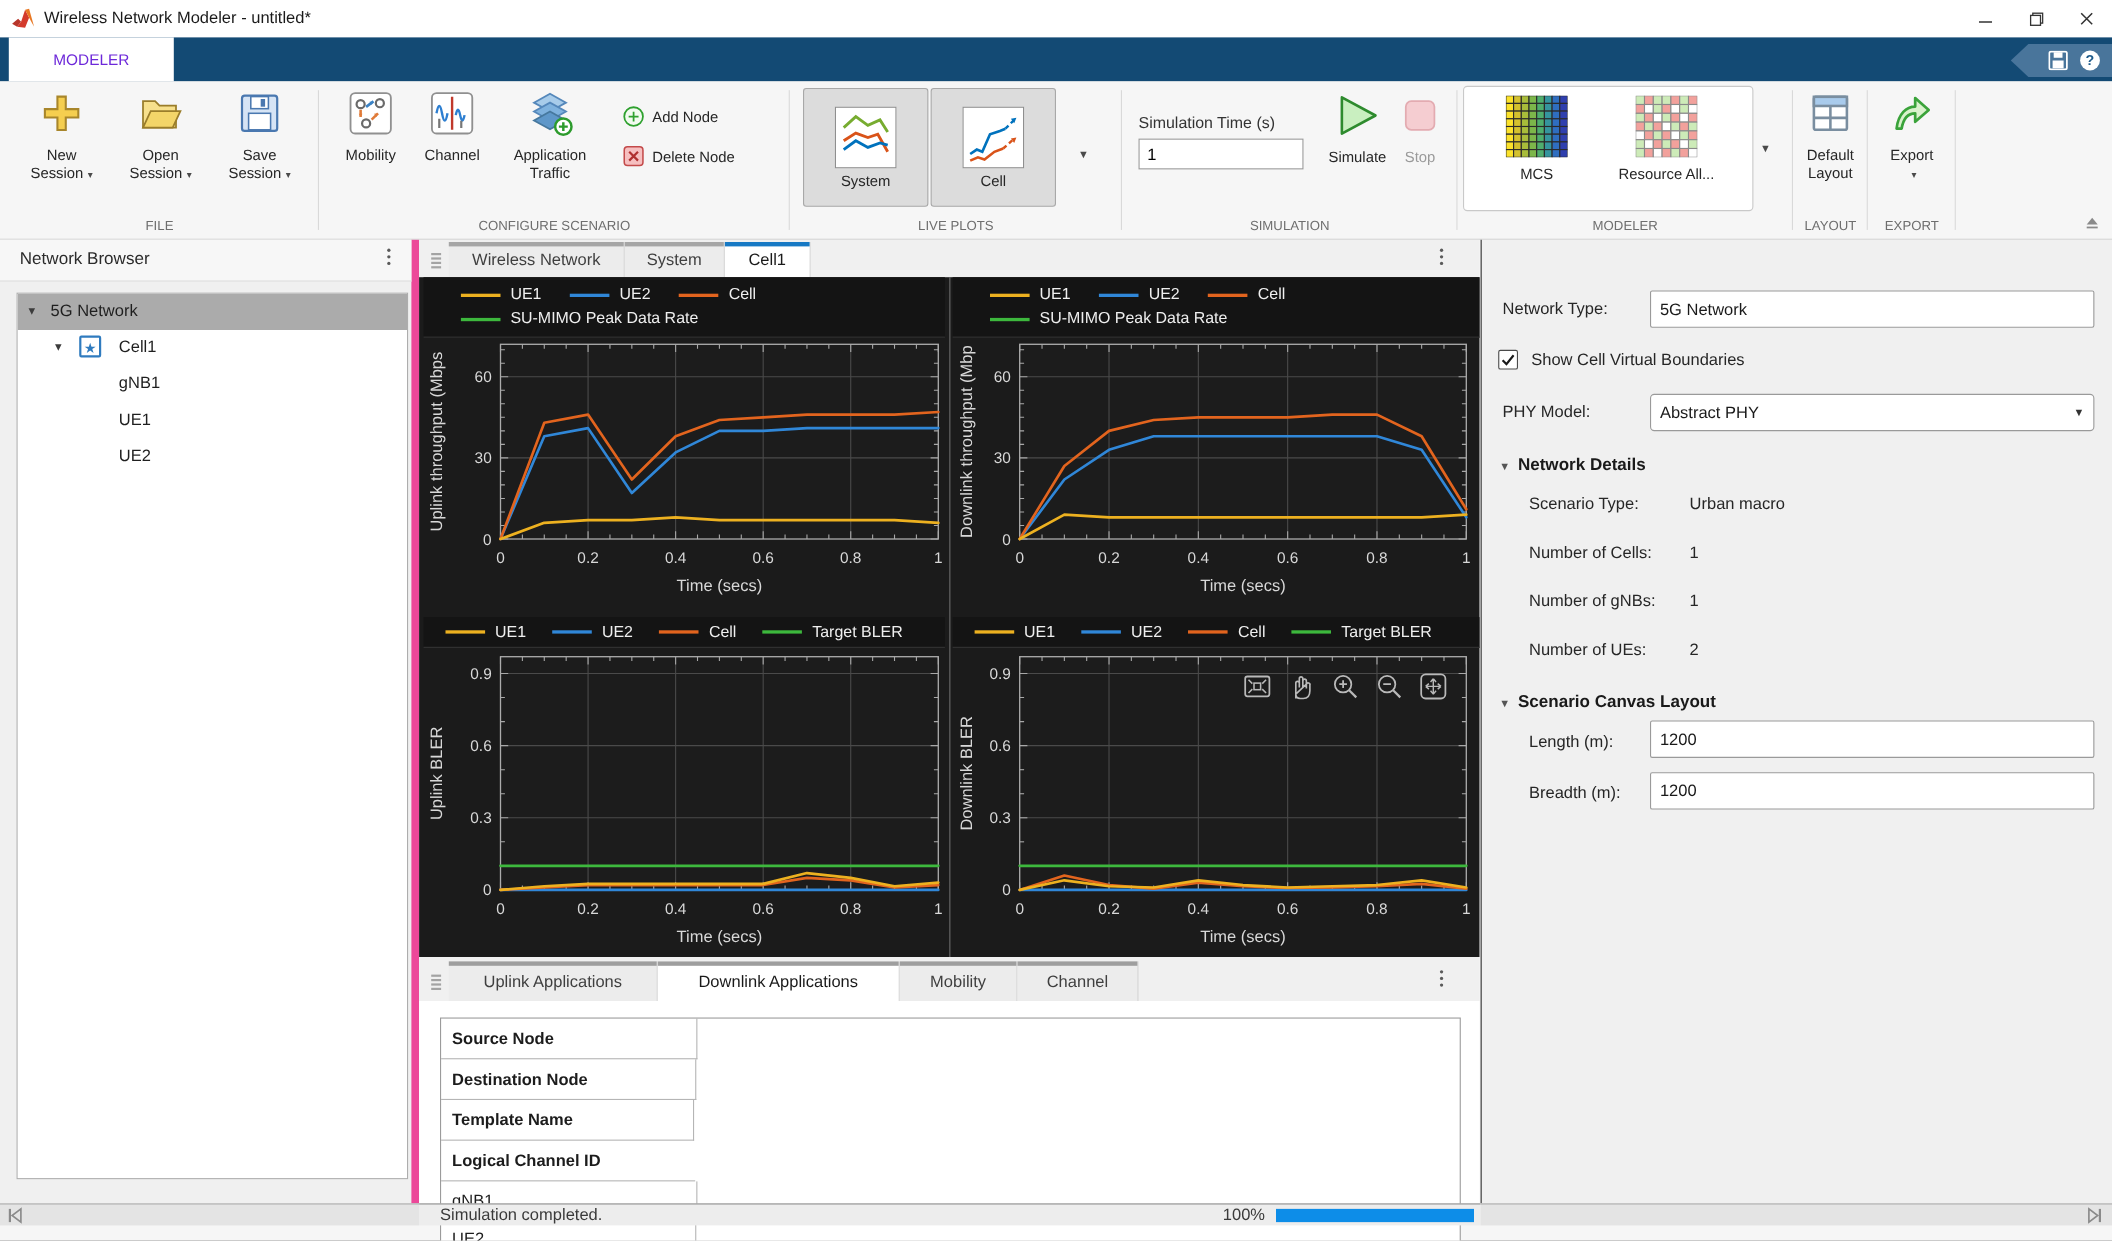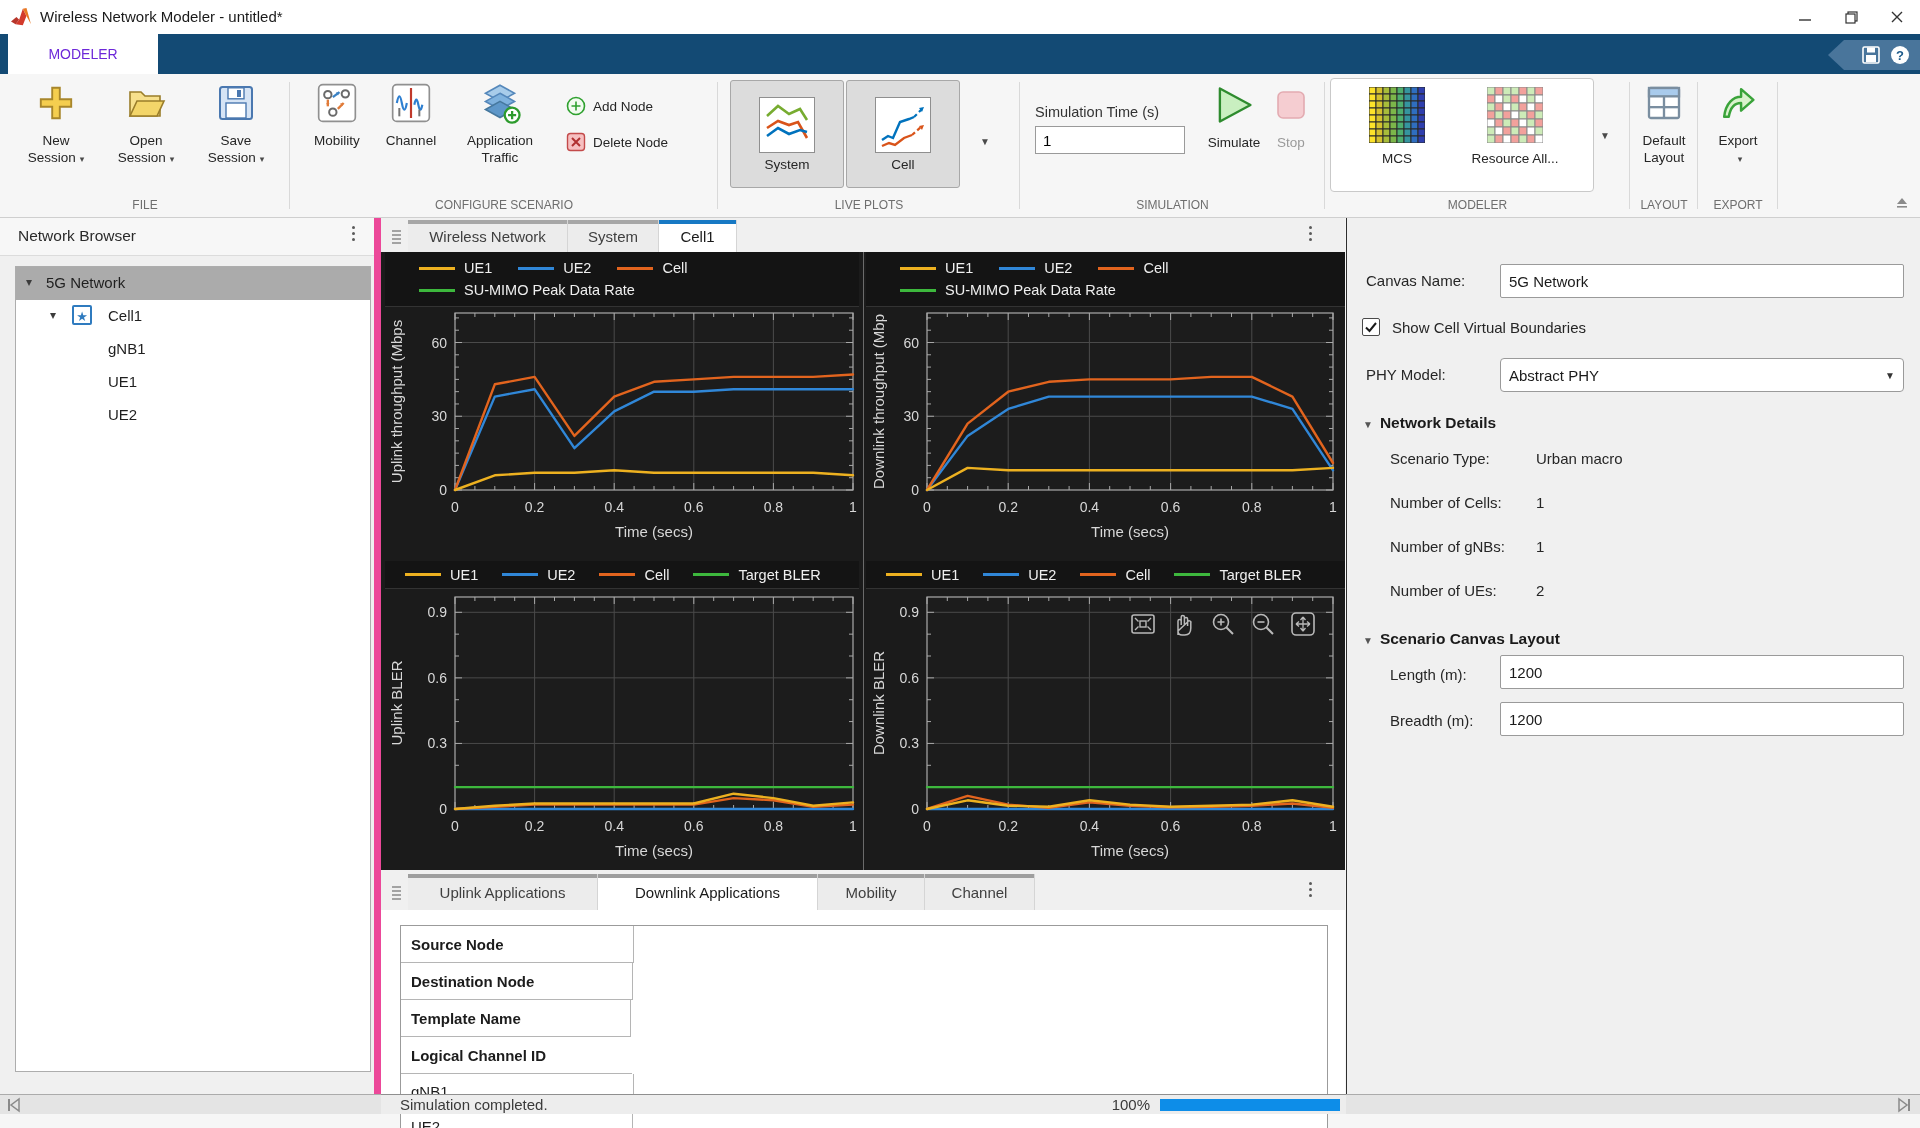--- a/index.html
+++ b/index.html
@@ -1026,21 +1026,21 @@
           <div class="tcell" style="width: 233px;">gNB1</div>
           <div class="tcell" style="width: 232px;">UE1</div>
           <div class="tcell" style="width: 230px;">Custom_OnOff_1</div>
           <div class="tcell num" style="width: 231px;">6</div>
         </div>
         <div style="height: 44px;"></div>
       </div>
   </div>
 
   <div class="abs" id="right-panel">
-    <span class="pe-label" style="left:19px;top:54px">Canvas Name:</span>
+    <span class="pe-label" style="left:19px;top:54px">Network Type:</span>
     <input class="pe-field" style="top: 46px;" value="5G Network">
     <div id="cb-box">
       <svg width="12" height="11" viewBox="0 0 12 11">
           <path d="M1 5.5 L4.5 9 L11 1" fill="none" stroke="#1A1A1A" stroke-width="2"></path>
         </svg>
     </div>
     <span class="pe-label" style="left:45px;top:101px">Show Cell Virtual Boundaries</span>
     <span class="pe-label" style="left:19px;top:148px">PHY Model:</span>
     <div class="pe-field" id="phy-dd" style="top:140px;border-radius:4px">
       <span>Abstract PHY</span>

